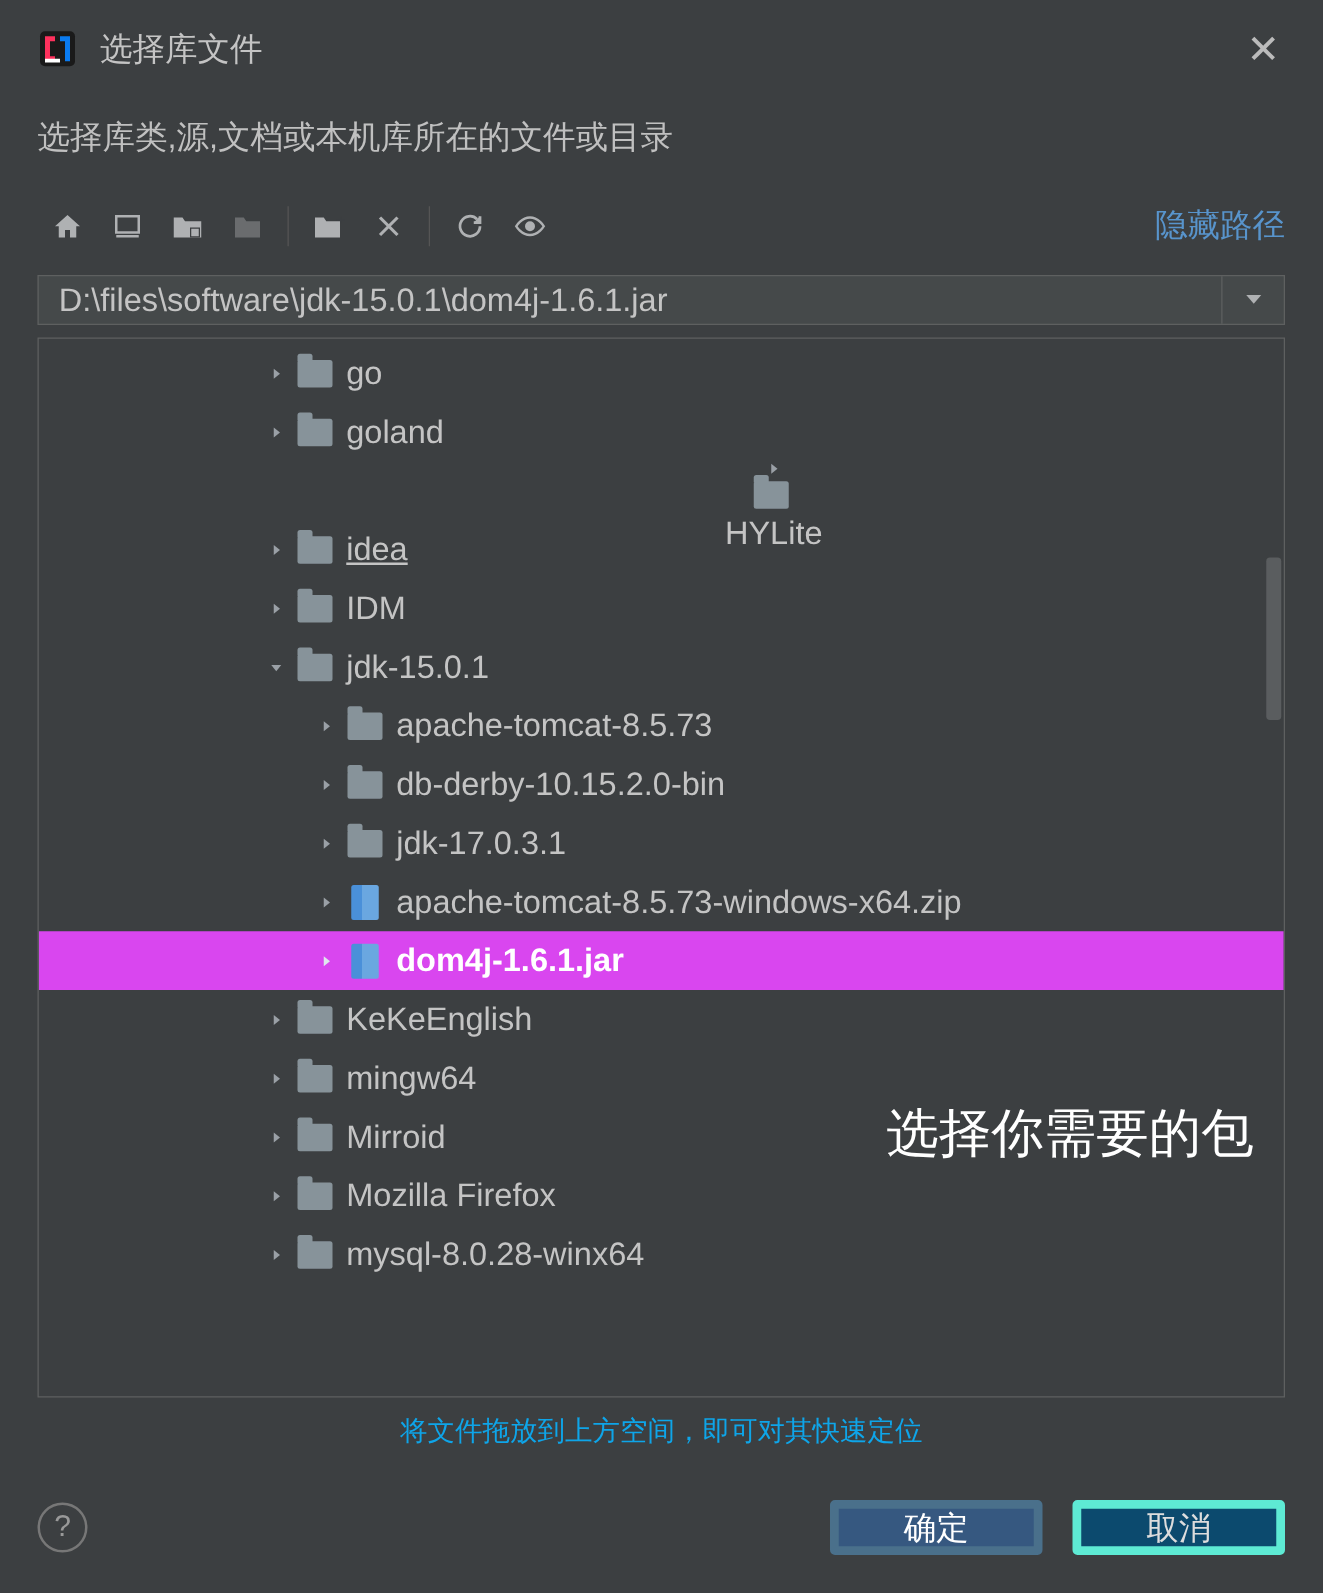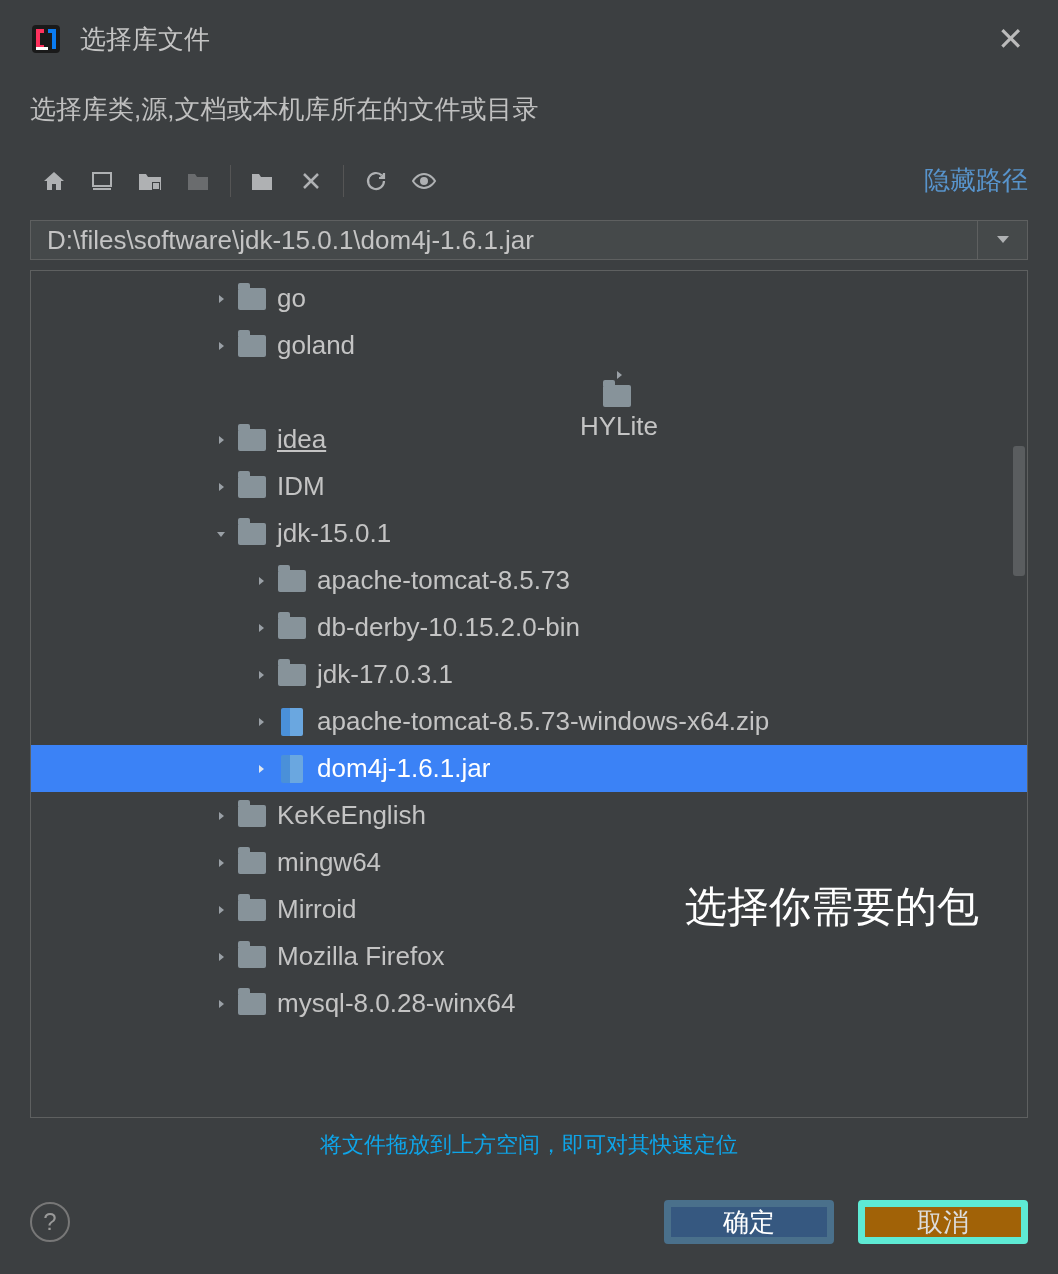--- a/index.html
+++ b/index.html
@@ -87,21 +87,21 @@
       position: absolute; right: 2px; width: 12px;
       top: 175px; height: 130px;
       background: #5a5d5f; border-radius: 3px;
     }
     .row {
       display: flex; align-items: center;
       height: 47px; font-size: 26px;
       color: #c4c4c4; cursor: pointer;
       position: relative;
     }
-    .row.selected { background: #3b82f6; color: #ffffff; }
+    .row.selected { background: #d946ef; color: #ffffff; font-weight: bold; }
     .chev {
       width: 20px; display: inline-flex; justify-content: center;
       color: #9aa0a6; flex-shrink: 0;
     }
     .row.selected .chev { color: #dfe6ee; }
     .icon {
       width: 30px; height: 30px; margin: 0 10px 0 6px; flex-shrink: 0;
       display: inline-flex; align-items: center; justify-content: center;
     }
     .folder-shape {
@@ -114,21 +114,21 @@
       top: -5px; left: 0; width: 12px; height: 6px;
       background: #87939a; border-radius: 2px 2px 0 0;
     }
     .archive-shape {
       width: 22px; height: 28px;
       background: linear-gradient(90deg,#4a90d9 40%,#6aa7e0 40%);
       border-radius: 2px;
     }
     .annotation {
       position: absolute;
-      right: 48px;
+      right: 24px;
       top: 608px;
       font-size: 42px;
       color: #ffffff;
       pointer-events: none;
       font-weight: 400;
     }
     .drop-hint {
       text-align: center; color: #0ea5e9; font-size: 22px;
       padding: 12px 0 20px 0;
     }
@@ -143,21 +143,21 @@
       font-size: 24px; cursor: pointer;
     }
     .footer .spacer { flex: 1; }
     .btn {
       min-width: 170px; height: 44px;
       display: flex; align-items: center; justify-content: center;
       font-size: 26px; cursor: pointer; border-radius: 4px;
       border: 7px solid #5eead4;
     }
     .btn.primary { background: #365880; border-color: #4a708b; color: #fff; }
-    .btn.secondary { background: #a16207; color: #ddd; }
+    .btn.secondary { background: #0c4a6e; color: #ddd; }
     svg { display: block; }
   </style>
 </head>
 <body>
 
 <div class="titlebar">
   <div class="app-icon">
     <svg viewBox="0 0 32 32">
         <rect x="2" y="2" width="28" height="28" rx="4" fill="#1a1a1a"></rect>
         <path d="M6 6h8v4h-4v12h4v4H6z" fill="#fe315d"></path>

